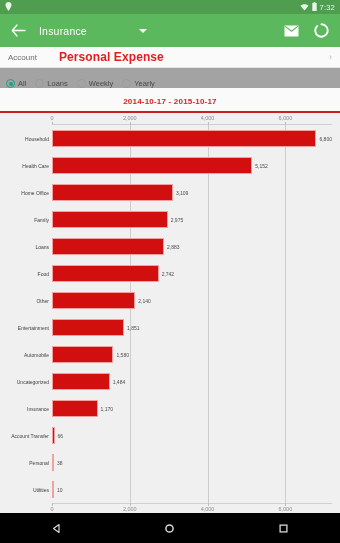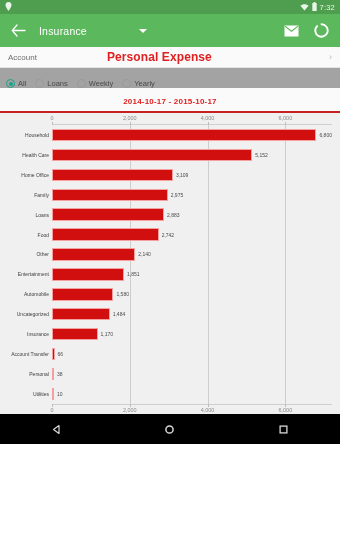--- a/index.html
+++ b/index.html
@@ -9,21 +9,21 @@
   }
   body {
     width: 340px;
     height: 543px;
     font-family: "Liberation Sans", sans-serif;
     overflow: hidden;
     position: relative;
   }
   .phone {
     width: 340px;
-    height: 444px;
+    height: 543px;
     display: flex;
     flex-direction: column;
     background: #ffffff;
     position: relative;
   }
 
   
   .status-bar {
     height: 14px;
     background: #4f9e4f;
@@ -80,21 +80,20 @@
   
   .account-row {
     height: 21px;
     display: flex;
     align-items: center;
     padding: 0 8px;
     background: #fafafa;
     border-bottom: 1px solid #e4e4e4;
     flex: 0 0 auto;
     box-sizing: border-box;
-    gap: 48px;
   }
   .account-label {
     font-size: 8px;
     color: #6d6d6d;
   }
   .account-value {
     font-size: 12px;
     color: #e02020;
     font-weight: bold;
     margin-left: 22px;

